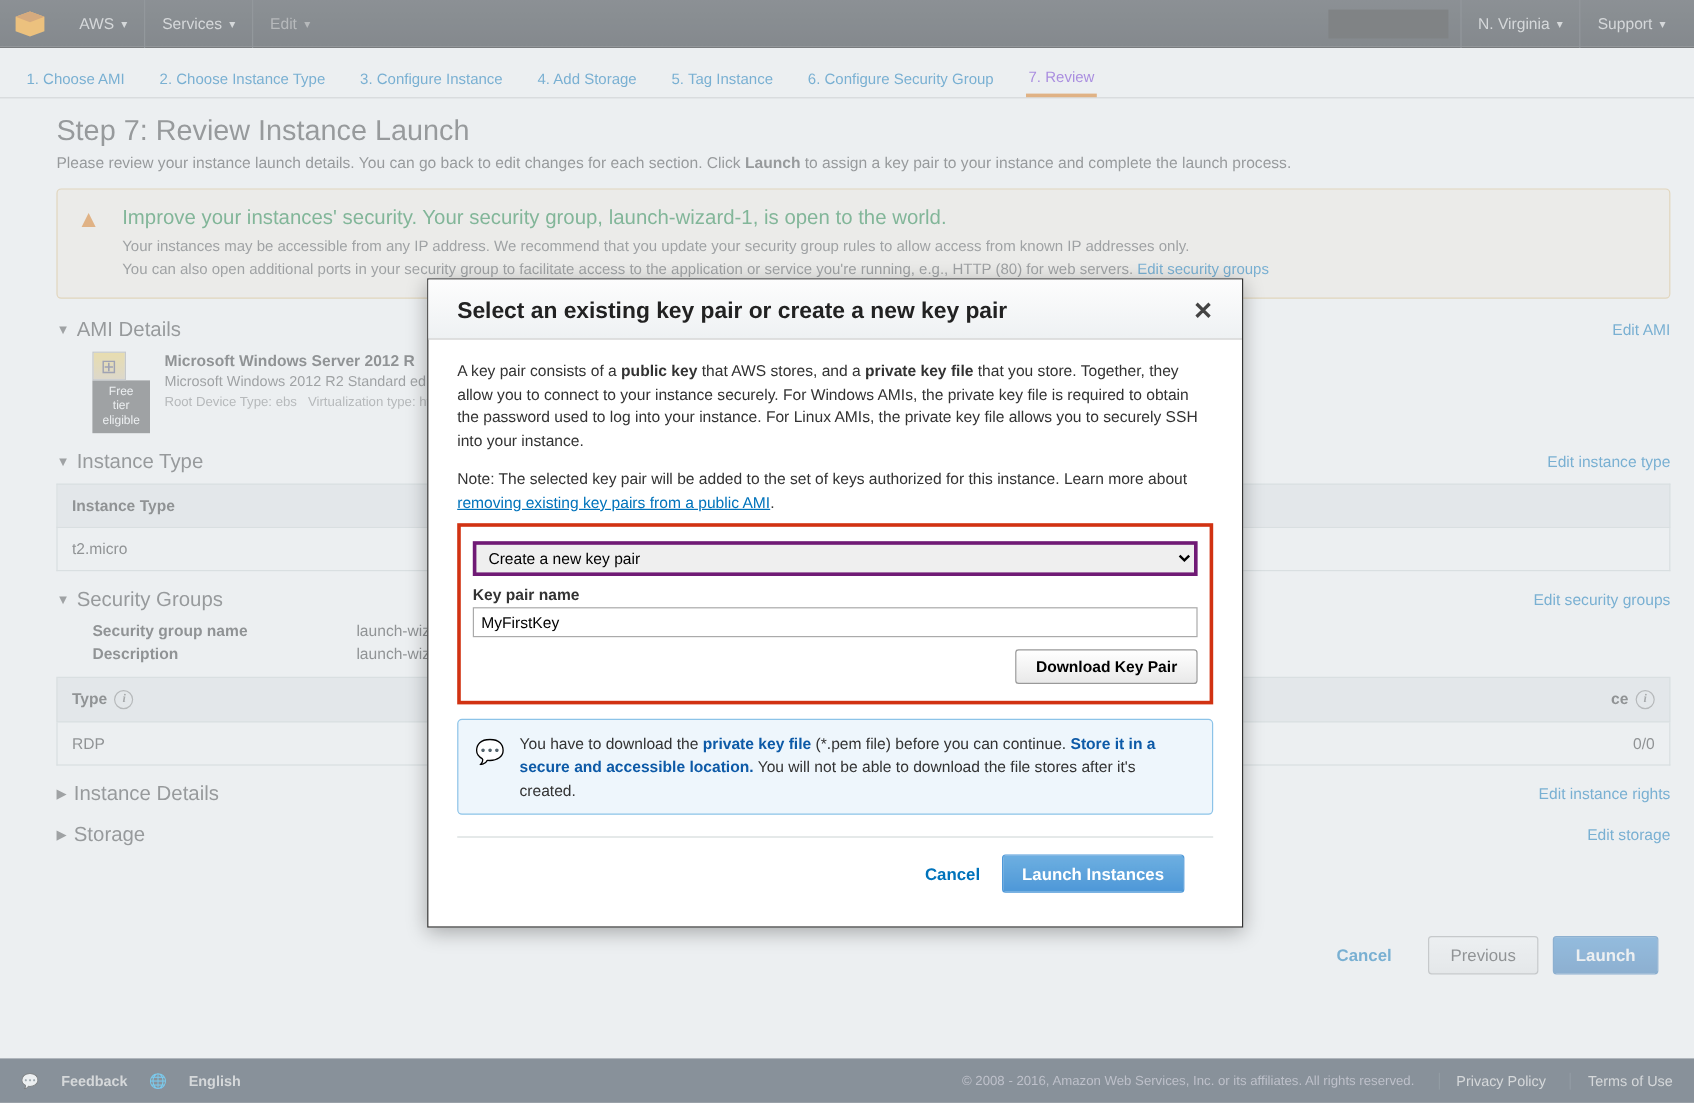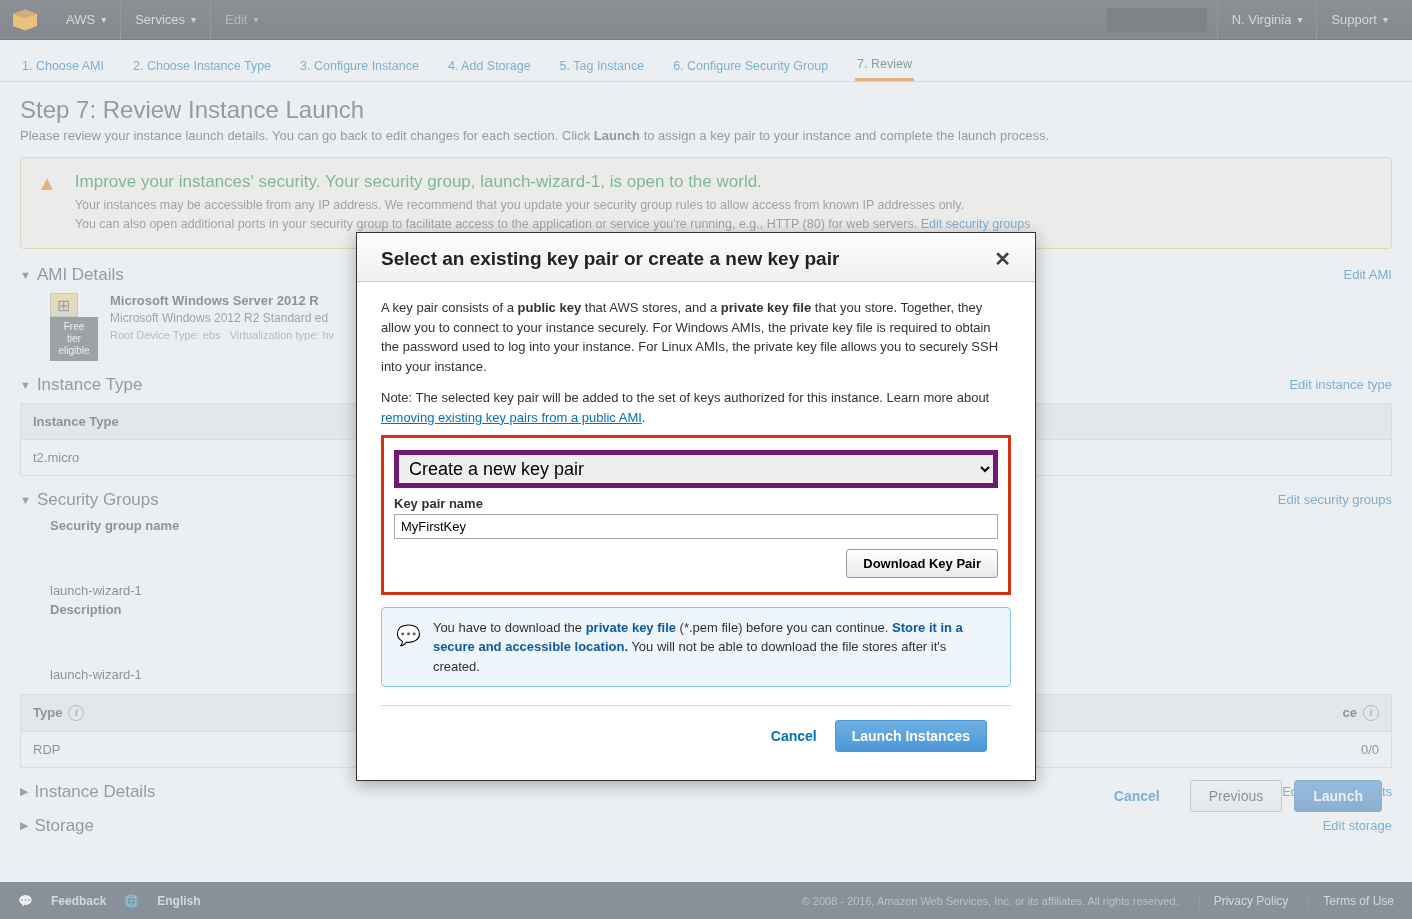--- a/index.html
+++ b/index.html
@@ -6,22 +6,22 @@
 body { font-family: "Helvetica Neue", Arial, sans-serif; font-size: 13px; color: #333; background: #fff; width: 1412px; height: 919px; overflow: hidden; position: relative; }
 .topnav { height: 40px; background: linear-gradient(#2a2e33, #1a1e23); border-bottom: 1px solid #000; display: flex; align-items: center; padding: 0 10px; color: #ccc; }
 .topnav .logo { width: 30px; height: 26px; margin-right: 12px; }
 .topnav .nav-item { padding: 0 14px; font-size: 13px; cursor: pointer; display: flex; align-items: center; height: 40px; border-left: 1px solid #3a3e44; }
 .topnav .nav-item:first-of-type { border-left: none; }
 .topnav .caret { margin-left: 6px; font-size: 10px; }
 .topnav .spacer { flex: 1; }
 .topnav .region-block { width: 100px; height: 24px; background: #111; margin-right: 10px; }
 .wizard-tabs { height: 42px; border-bottom: 1px solid #ccc; display: flex; align-items: flex-end; padding: 0 20px; gap: 25px; font-size: 12.5px; background: #fff; }
 .wizard-tabs .tab { padding: 10px 2px 8px; color: #0073bb; cursor: pointer; }
-.wizard-tabs .tab.active { color: #14532d; border-bottom: 3px solid #e47911; padding-bottom: 7px; }
-.content { padding: 14px 20px 20px; position: relative; height: 780px; overflow-y: auto; }
+.wizard-tabs .tab.active { color: #6d28d9; border-bottom: 3px solid #e47911; padding-bottom: 7px; }
+.content { padding: 14px 20px 20px; position: relative; height: 780px; overflow-y: auto; margin-left: 27px; }
 .page-title { font-size: 24px; font-weight: 300; color: #444; margin-bottom: 4px; }
 .page-sub { font-size: 13px; color: #444; margin-bottom: 14px; }
 .page-sub strong { font-weight: bold; }
 .alert { border: 1px solid #e6c68c; background: #fdf6ed; border-radius: 4px; padding: 14px 16px; display: flex; gap: 18px; margin-bottom: 16px; }
 .alert .warn-icon { color: #e47911; font-size: 20px; }
 .alert h3 { color: #15803d; font-size: 17px; font-weight: 400; margin-bottom: 4px; }
 .alert p { font-size: 12.5px; color: #555; line-height: 1.5; }
 .alert a { color: #0073bb; text-decoration: none; }
 .section { margin: 10px 0 14px; }
 .section-header { display: flex; align-items: center; justify-content: space-between; margin-bottom: 8px; }
@@ -30,21 +30,21 @@
 .edit-link { color: #0073bb; font-size: 13px; text-decoration: none; cursor: pointer; }
 .ami-row { display: flex; gap: 12px; align-items: flex-start; padding-left: 30px; }
 .ami-icon { width: 28px; height: 24px; background: linear-gradient(#f5d76e,#dca); border: 1px solid #aaa; position: relative; }
 .ami-icon::before { content: "⊞"; position: absolute; font-size: 16px; left: 6px; top: 2px; color: #557; }
 .ami-body h4 { font-size: 13px; font-weight: bold; margin-bottom: 3px; }
 .ami-body p { font-size: 12px; color: #555; }
 .free-tier { background: #555; color: #fff; font-size: 10px; padding: 4px 6px; line-height: 1.2; text-align: center; width: 48px; }
 table.data { width: 100%; border-collapse: collapse; margin-top: 6px; }
 table.data th { background: #eceeef; border: 1px solid #d5dbdb; padding: 10px 12px; text-align: left; font-size: 13px; font-weight: bold; color: #333; }
 table.data td { border: 1px solid #d5dbdb; padding: 10px 12px; font-size: 13px; color: #333; }
-.kv { display: flex; gap: 50px; padding-left: 30px; margin-bottom: 4px; font-size: 13px; flex-direction: column; }
+.kv { display: flex; gap: 50px; padding-left: 30px; margin-bottom: 4px; font-size: 13px; }
 .kv .k { font-weight: bold; width: 170px; }
 .sg-table-head { display: flex; background: #eceeef; border: 1px solid #d5dbdb; margin-top: 12px; font-size: 13px; font-weight: bold; }
 .sg-table-head div { padding: 10px 12px; flex: 1; display: flex; align-items: center; gap: 6px; }
 .sg-table-row { display: flex; border: 1px solid #d5dbdb; border-top: none; font-size: 13px; }
 .sg-table-row div { padding: 10px 12px; flex: 1; }
 .info-i { display: inline-block; width: 16px; height: 16px; border: 1px solid #888; border-radius: 50%; font-size: 10px; line-height: 14px; text-align: center; color: #666; font-style: italic; font-family: serif; }
 .footer-actions { position: absolute; right: 30px; bottom: 50px; display: flex; align-items: center; gap: 12px; }
 .btn { padding: 7px 18px; border-radius: 3px; font-size: 14px; cursor: pointer; border: 1px solid #aaa; background: linear-gradient(#fff,#eee); color: #333; }
 .btn.primary { background: linear-gradient(#3b8dd4,#2d73b7); border-color: #2d73b7; color: #fff; font-weight: bold; }
 .btn.link { background: none; border: none; color: #0073bb; font-weight: bold; }
@@ -52,21 +52,21 @@
 .bottombar .spacer { flex: 1; }
 .bottombar a { color: #ccc; text-decoration: none; border-left: 1px solid #394756; padding-left: 14px; margin-left: 2px; }
 .modal-overlay { position: absolute; inset: 0; background: rgba(220,225,230,0.55); z-index: 50; }
 .modal { position: absolute; top: 232px; left: 356px; width: 680px; background: #fff; border: 1px solid #333; z-index: 60; box-shadow: 0 4px 16px rgba(0,0,0,0.3); }
 .modal-head { display: flex; align-items: center; justify-content: space-between; padding: 14px 24px 10px; border-bottom: 1px solid #ccc; background: linear-gradient(#fdfdfd,#eef1f3); }
 .modal-title { font-size: 19px; font-weight: bold; color: #222; }
 .modal-close { font-size: 20px; color: #444; cursor: pointer; font-weight: bold; }
 .modal-body { padding: 16px 24px 10px; font-size: 13px; color: #333; line-height: 1.5; }
 .modal-body a { color: #0073bb; }
 .highlight-box { border: 3px solid #d13212; padding: 12px 10px 14px; margin-top: 8px; }
-.highlight-box select { width: 100%; padding: 3px 6px; font-size: 18px; border: 5px solid #701a75; }
+.highlight-box select { width: 100%; padding: 3px 6px; font-size: 13px; border: 3px solid #701a75; }
 .highlight-box label { font-weight: bold; font-size: 13px; display: block; margin-top: 6px; }
 .highlight-box input { width: 100%; padding: 4px 6px; font-size: 13px; border: 1px solid #aaa; }
 .highlight-box .dl-row { text-align: right; margin-top: 10px; }
 .dl-btn { padding: 6px 16px; font-size: 13px; font-weight: bold; background: linear-gradient(#fff,#e9e9e9); border: 1px solid #999; border-radius: 3px; cursor: pointer; }
 .info-box { border: 1px solid #8cc3e8; background: #eef6fc; border-radius: 4px; padding: 10px 14px; display: flex; gap: 12px; margin-top: 12px; font-size: 13px; color: #333; line-height: 1.5; }
 .info-box .chat-icon { color: #2d73b7; font-size: 20px; margin-top: 2px; }
 .info-box strong.blue { color: #0d5aa7; font-weight: bold; }
 .modal-foot { border-top: 1px solid #d5dbdb; padding: 14px 24px 18px; margin-top: 18px; display: flex; justify-content: flex-end; align-items: center; gap: 18px; }
 .modal-foot .cancel { color: #0073bb; font-weight: bold; cursor: pointer; font-size: 14px; }
 .modal-foot .launch { background: linear-gradient(#5ea7de,#3b8dd4); border: 1px solid #3b8dd4; color: #fff; font-weight: bold; padding: 7px 16px; border-radius: 3px; font-size: 14px; cursor: pointer; opacity: 0.9; }

